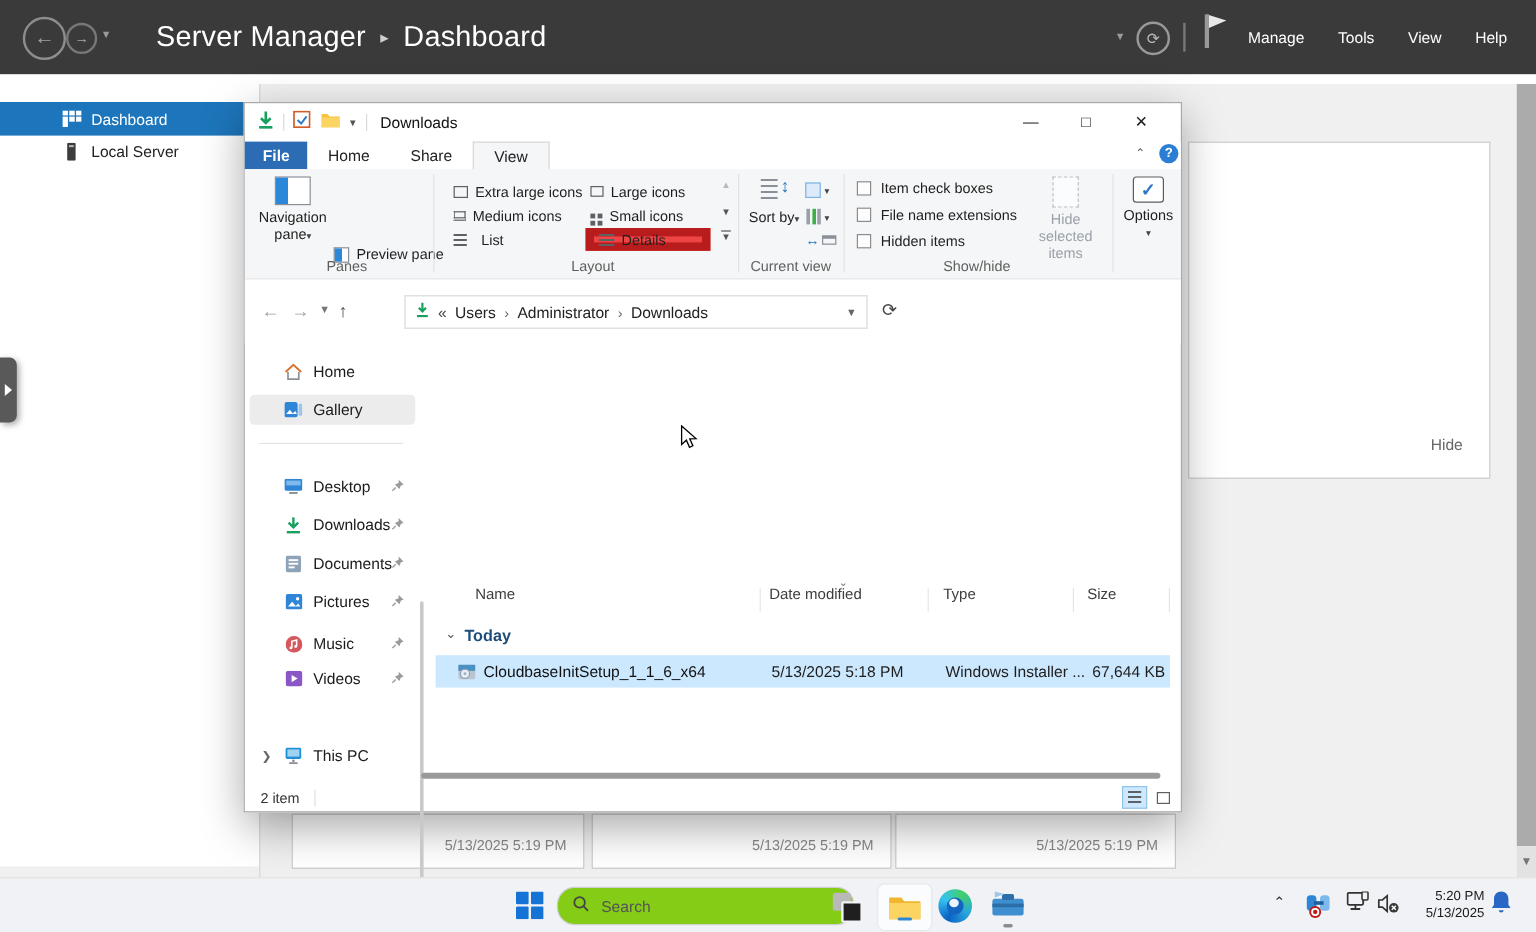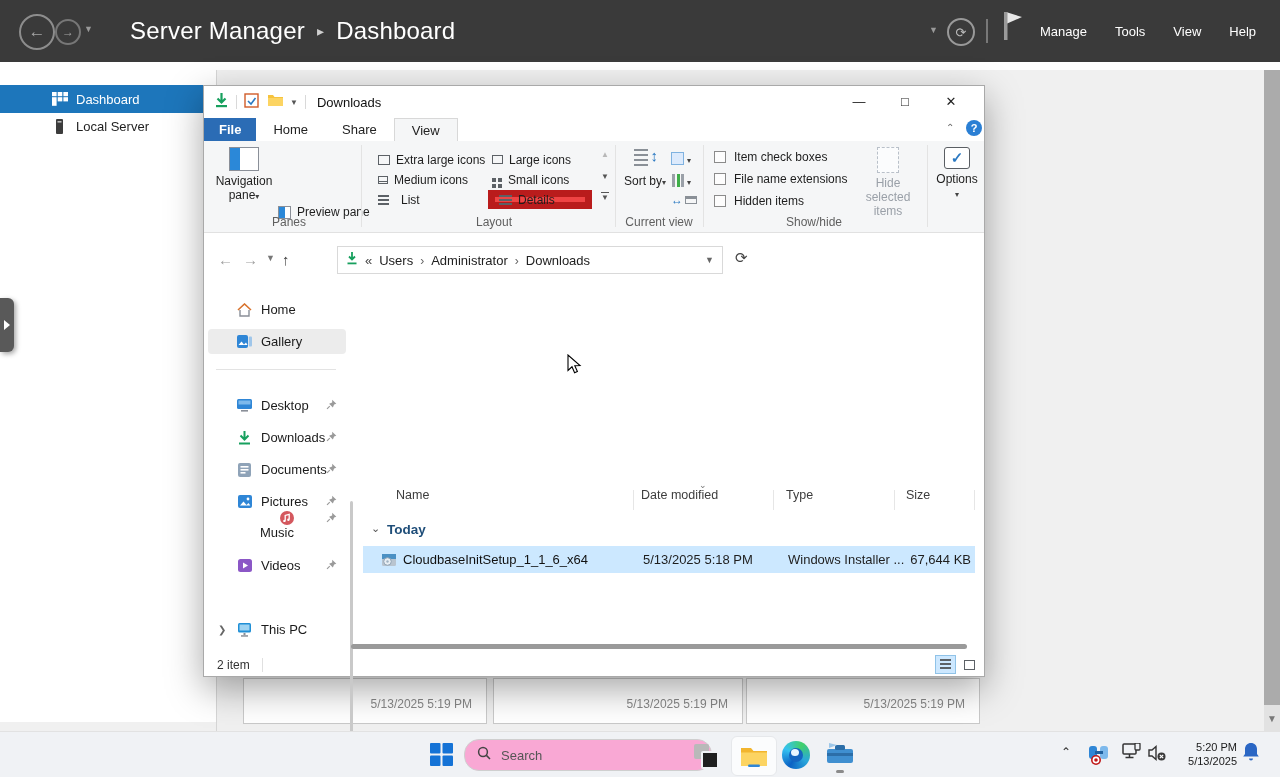--- a/index.html
+++ b/index.html
@@ -77,21 +77,21 @@
   .grouphdr{position:absolute;top:236px;font-size:13.5px;color:#1f4e79;font-weight:bold;}
   .frow{position:absolute;left:159px;top:260px;width:612px;height:27px;background:#cce8ff;display:flex;align-items:center;font-size:13px;color:#111;}
   .statusbar{position:absolute;left:0;top:567px;width:780px;height:23px;display:flex;align-items:center;font-size:12px;color:#333;}
   .viewtgl{width:21px;height:19px;display:flex;align-items:center;justify-content:center;}
   .viewtgl.sel{background:#cde8ff;border:1px solid #90c3e8;}
   .hscroll{position:absolute;left:147px;top:558px;width:616px;height:5px;background:#9a9a9a;border-radius:3px;}
   .vscroll{position:absolute;left:146px;top:215px;width:3px;height:245px;background:#c9c9c9;border-radius:2px;}
 
   
   .taskbar{left:0;top:731px;width:1280px;height:46px;background:#f0f2f5;border-top:1px solid #e2e2e2;}
-  .tsearch{position:absolute;left:464px;top:7px;width:222px;height:30px;border-radius:15px;background:#f9a8d4;
+  .tsearch{position:absolute;left:464px;top:7px;width:222px;height:30px;border-radius:15px;background:#84cc16;
            border:1px solid #cfcfcf;display:flex;align-items:center;padding:0 12px;gap:8px;}
   .tsearch input{border:none;outline:none;font-size:13px;color:#444;flex:1;background:transparent;font-family:"Liberation Sans",sans-serif;}
   .tsearch input::placeholder{color:#555;}
   .tray-ico{position:absolute;display:flex;align-items:center;justify-content:center;}
   .clock{position:absolute;left:1175px;top:8px;width:62px;text-align:right;font-size:11px;color:#1a1a1a;line-height:14px;}
 
   
   .sq{display:inline-block;}
   .lines3{width:12px;height:10px;background:repeating-linear-gradient(#5c6166 0 1.6px,transparent 1.6px 4.2px);}
 </style>
@@ -149,20 +149,23 @@
         <svg width="16" height="15" viewBox="0 0 16 15">
             <rect x="4" y="0" width="7" height="15" rx="1" fill="#3c3c3c"></rect>
             <rect x="5.5" y="2" width="4" height="1.6" fill="#bbb"></rect>
           </svg>
       </span>
         <span>Local Server</span>
     </div>
   </div>
   <div class="abs sm-side-div"></div>
 
+  <div class="abs sm-tile" style="left:990px;top:118px;width:250px;height:279px;">
+    <span class="abs" style="right:22px;bottom:20px;font-size:13px;color:#666;">Hide</span>
+  </div>
 
   <div class="abs sm-tile" style="left:243px;top:678px;width:242px;height:44px;">
     <span class="abs sm-date" style="right:14px;top:18px;">5/13/2025 5:19 PM</span>
   </div>
   <div class="abs sm-tile" style="left:493px;top:678px;width:248px;height:44px;">
     <span class="abs sm-date" style="right:14px;top:18px;">5/13/2025 5:19 PM</span>
   </div>
   <div class="abs sm-tile" style="left:746px;top:678px;width:232px;height:44px;">
     <span class="abs sm-date" style="right:14px;top:18px;">5/13/2025 5:19 PM</span>
   </div>
@@ -425,21 +428,21 @@
             </svg>
         </span>
           <span>Pictures</span>
         <span class="pin" style="left:118px;">
           <svg width="11" height="11" viewBox="0 0 16 16">
               <path d="M9 1l6 6-3.2 1-1.8 4.5L4.5 7 9 5z" fill="#9a9a9a"></path>
               <path d="M5.5 10.5L1.5 14.5" stroke="#9a9a9a" stroke-width="1.6"></path>
             </svg>
         </span>
       </div>
-      <div class="npitem" style="top:225px;flex-direction:column;">
+      <div class="npitem" style="top:238px;">
         <span class="ic">
           <svg width="14" height="14" viewBox="0 0 14 14">
               <circle cx="7" cy="7" r="7" fill="#d4585e"></circle>
               <path d="M5.2 9.8V4.4l4-1v5.2" stroke="#fff" stroke-width="1.3" fill="none"></path>
               <circle cx="4.4" cy="9.9" r="1.2" fill="#fff"></circle>
               <circle cx="8.4" cy="8.8" r="1.2" fill="#fff"></circle>
             </svg>
         </span>
           <span>Music</span>
         <span class="pin" style="left:118px;">

